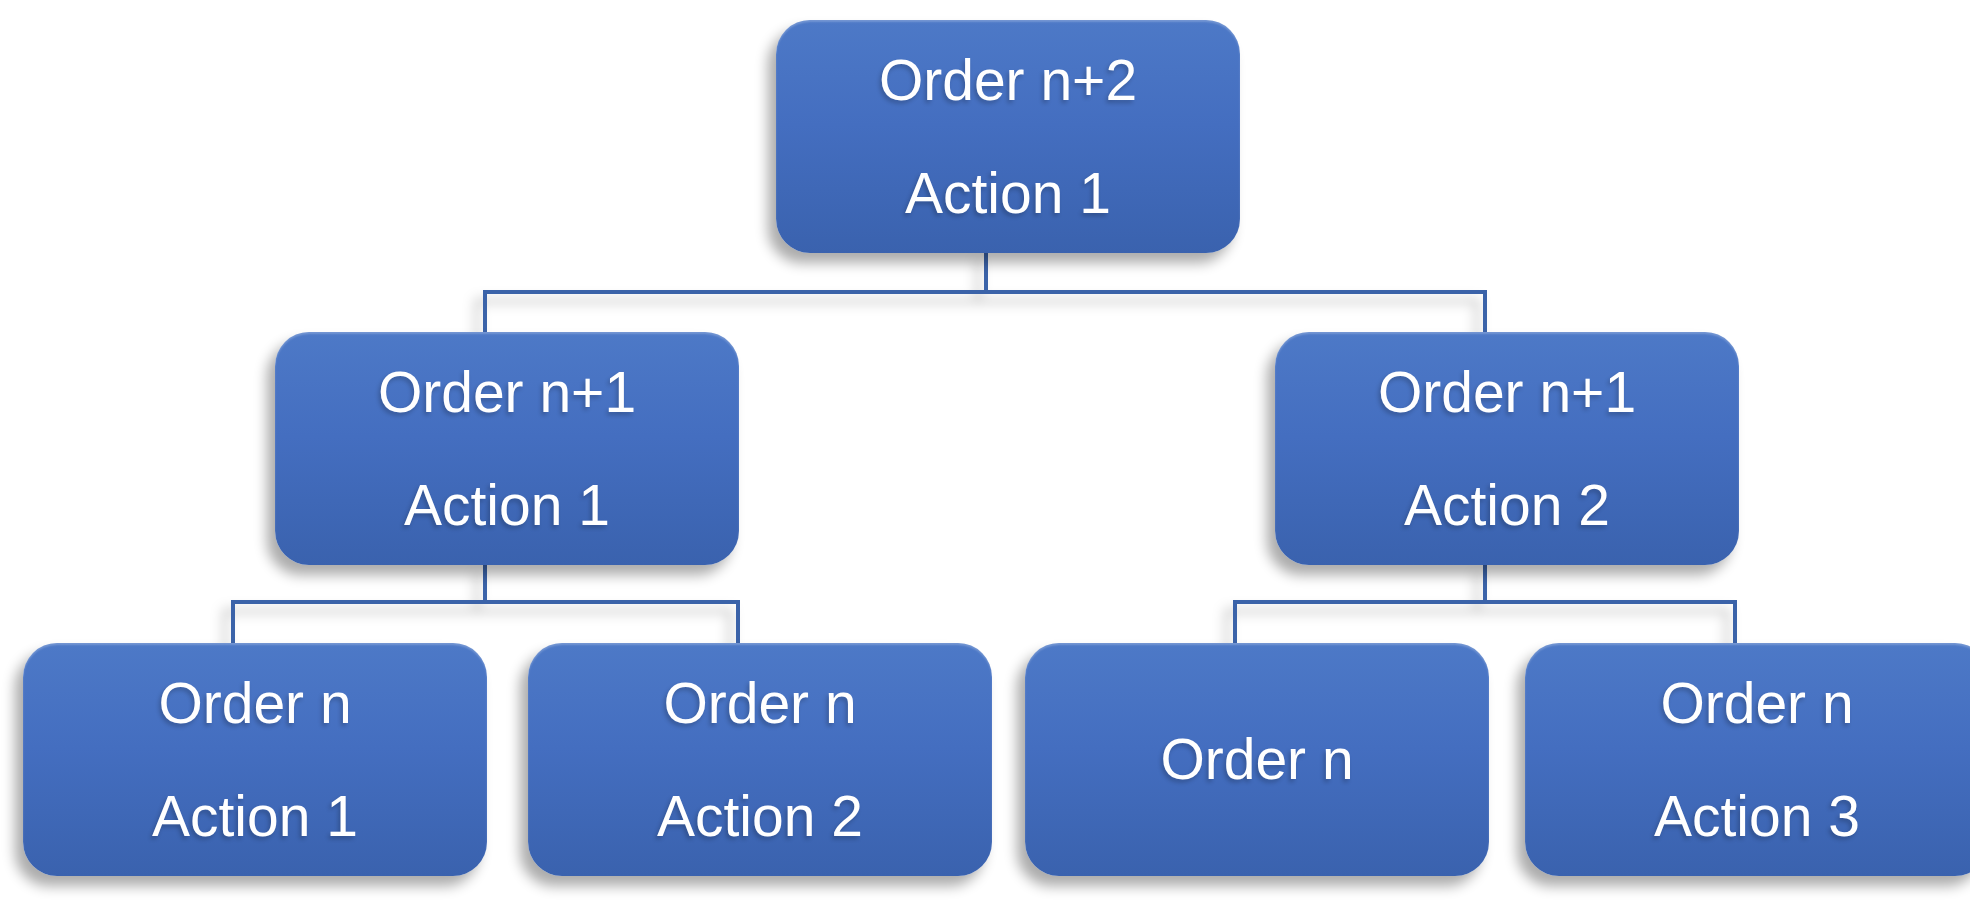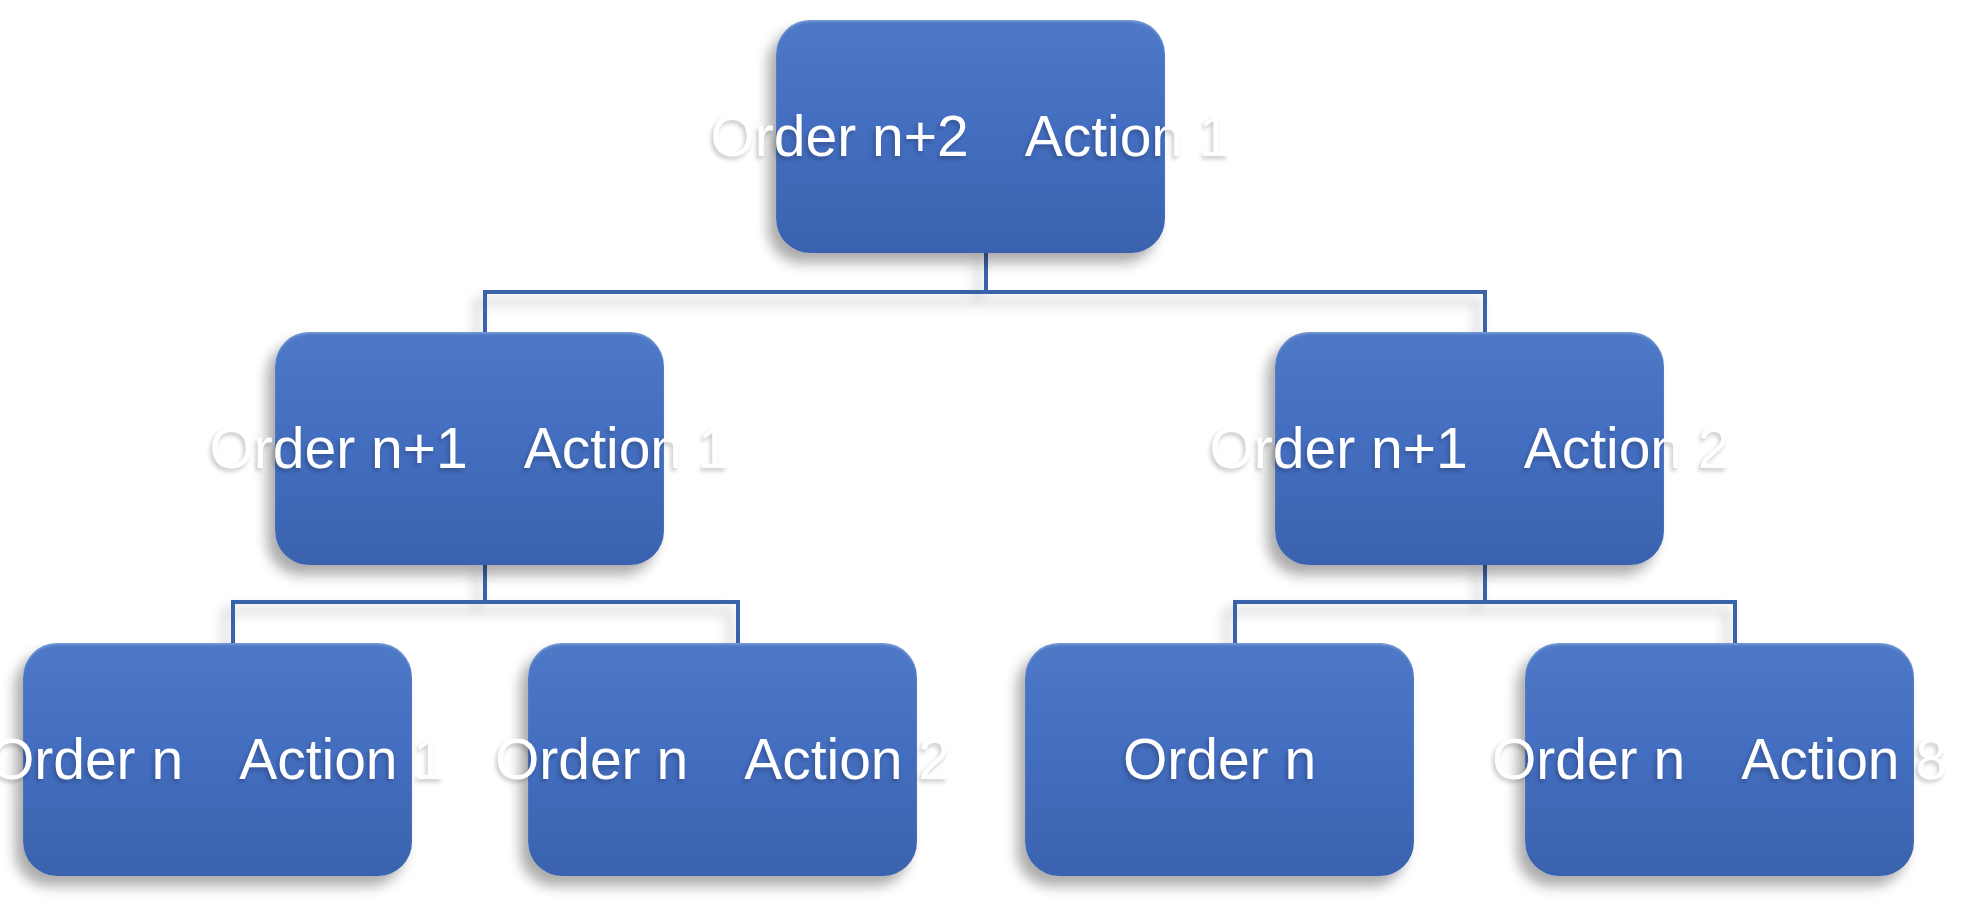--- a/index.html
+++ b/index.html
@@ -24,31 +24,31 @@
     filter: drop-shadow(-8px 9px 6px rgba(0,0,0,0.25));
   }
   .connectors path {
     fill: none;
     stroke: var(--connector, #3b63a9);
     stroke-width: 4;
     stroke-linejoin: miter;
   }
   .node {
     position: absolute;
-    width: 389px;
+    width: 464px;
     height: 233px;
     border-radius: 34px;
     background: linear-gradient(180deg,
                 var(--node-top, #4d79c7) 0%,
                 #446ec0 45%,
                 var(--node-bottom, #3a62ae) 100%);
     box-shadow: -8px 10px 13px rgba(0,0,0,0.33),
                 inset 0 2px 2px rgba(255,255,255,0.22);
     display: flex;
-    flex-direction: row;
+    flex-direction: column;
     align-items: center;
     justify-content: center;
     gap: 56px;
     color: var(--text, #ffffff);
     font-size: 57px;
     line-height: 1;
     text-align: center;
     text-shadow: -2px 3px 4px rgba(0,0,0,0.22);
     white-space: nowrap;
   }
@@ -98,16 +98,16 @@
     <span>Order n</span>
     <span>Action 2</span>
   </div>
 
   <div class="node node-5">
     <span>Order n</span>
   </div>
 
   <div class="node node-6">
     <span>Order n</span>
-    <span>Action 8</span>
+    <span>Action 3</span>
   </div>
 
 </div>
 
 </body></html>

